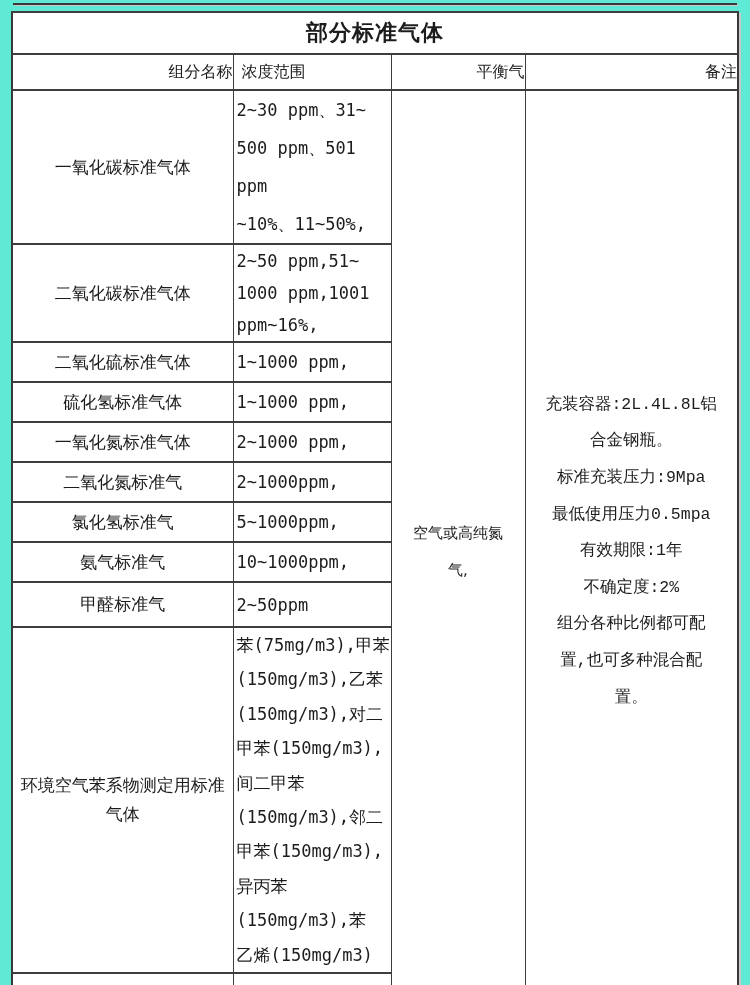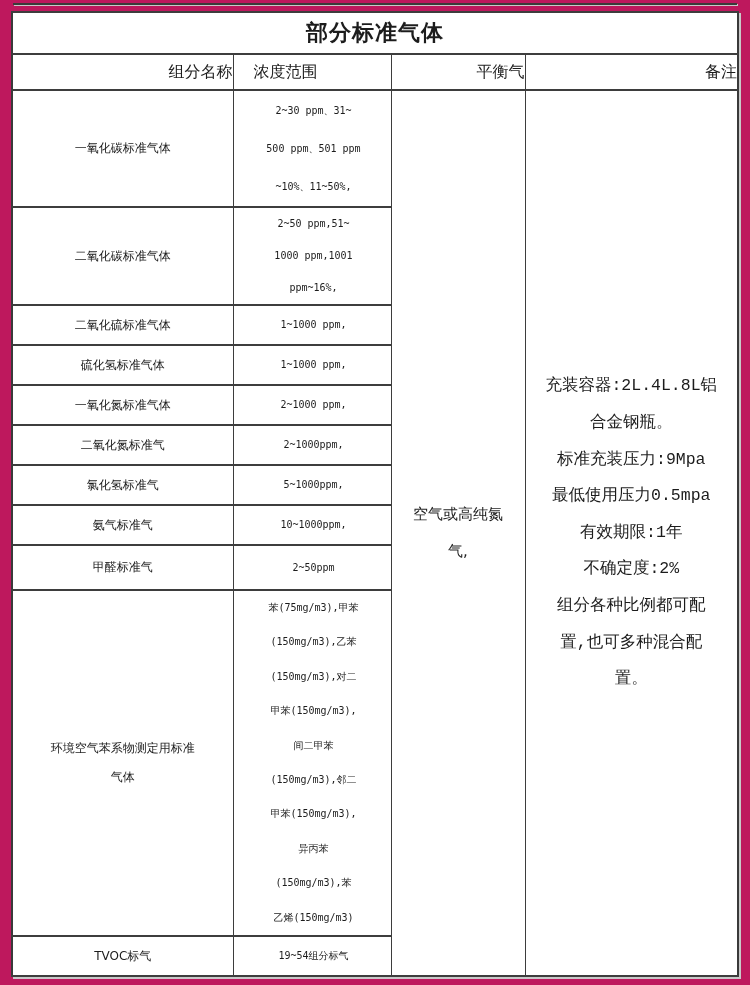--- a/index.html
+++ b/index.html
@@ -9,21 +9,21 @@
     width: 750px;
     height: 985px;
     font-family: "DejaVu Sans", sans-serif;
     color: #1c1c1c;
     overflow: hidden;
   }
   .page {
     position: relative;
     width: 750px;
     height: 985px;
-    background: #be185d;
+    background: #5eead4;
   }
   .top-rule {
     position: absolute;
     left: 13px;
     top: 3px;
     width: 724px;
     height: 2px;
     background: #3a3a3a;
     box-shadow: 1px 1px 0 #c9c9c9;
   }
@@ -61,33 +61,33 @@
     font-weight: bold;
     letter-spacing: 1px;
   }
   td.head-center {
     text-align: right;
     font-size: 16px;
   }
   td.head-left {
     text-align: left;
     font-size: 16px;
-    padding-left: 20px;
+    padding-left: 8px;
   }
   td.name-cell {
     text-align: center;
-    font-size: 12px;
+    font-size: 17px;
     line-height: 29px;
     white-space: pre-line;
     margin-left: 28px;
   }
   td.range-cell {
-    text-align: center;
+    text-align: left;
     font-family: "DejaVu Sans Mono", monospace;
-    font-size: 10px;
+    font-size: 17px;
     line-height: 38px;
     padding-left: 3px;
     white-space: pre-line;
   }
   .row-1 td.range-cell { line-height: 32px; }
   .row-9 td.range-cell { line-height: 34.4px; }
   td.balance-cell {
     text-align: center;
     font-size: 15px;
     line-height: 37px;

